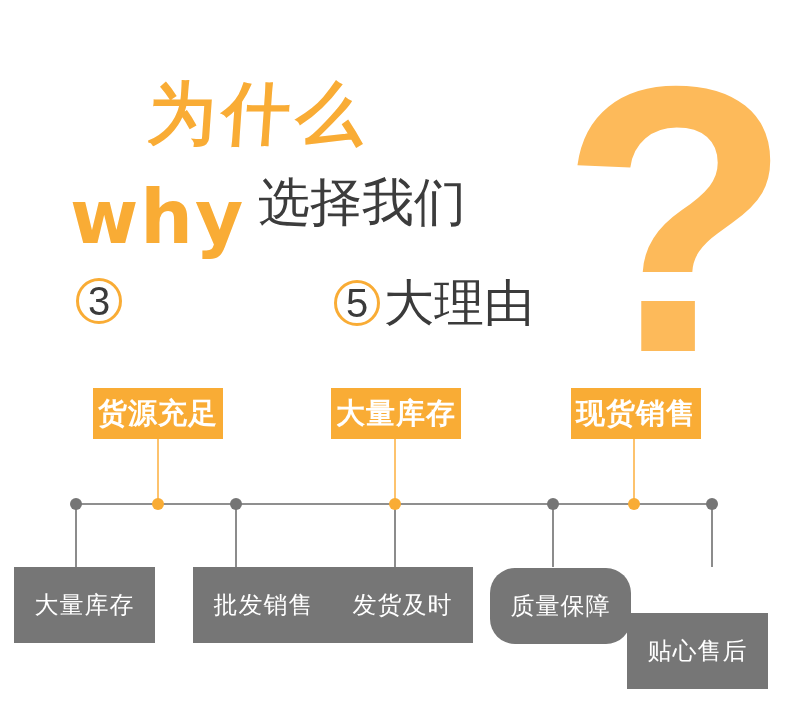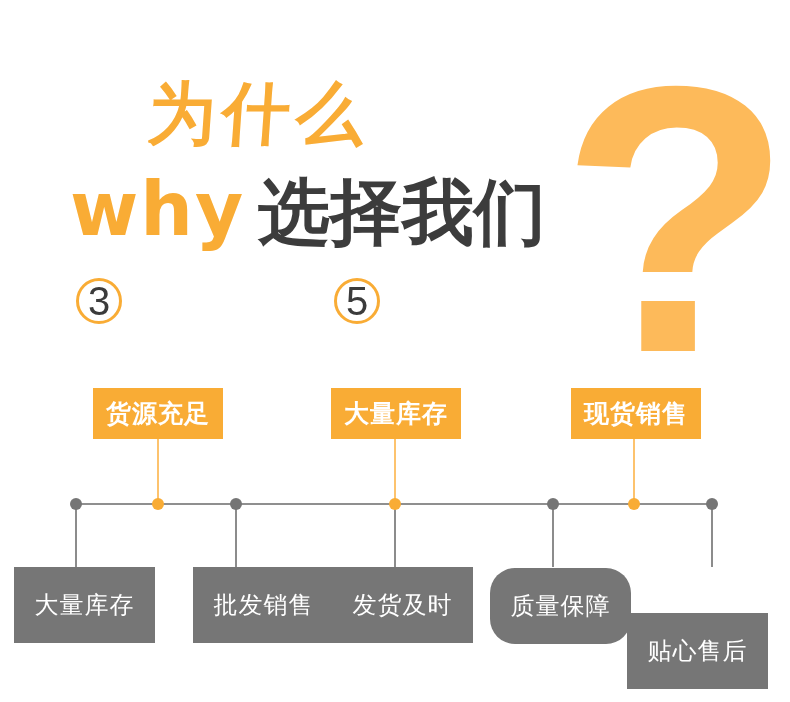--- a/index.html
+++ b/index.html
@@ -1,32 +1,32 @@
 <!DOCTYPE html>
 <html><head>
 <meta charset="utf-8">
 <style>
   html, body { margin:0; padding:0; background:#ffffff; }
   body { width:790px; height:702px; position:relative; overflow:hidden;
          font-family:"DejaVu Sans", "Liberation Sans", sans-serif; }
   .abs { position:absolute; }
   .title1 { left:148px; top:80px; font-size:68px; font-weight:900; color:#F9AC35;
             letter-spacing:6px; line-height:1; transform:skewX(-4deg); }
-  .why { left:70px; top:172px; font-size:74px; font-weight:900; color:#F9AC35;
+  .why { left:70px; top:180px; font-size:74px; font-weight:900; color:#F9AC35;
          line-height:1; letter-spacing:2px; }
-  .choose { left:258px; top:176px; font-size:72px; font-weight:700; color:#3C3C3C;
+  .choose { left:258px; top:176px; font-size:52px; font-weight:400; color:#3C3C3C;
             line-height:1; letter-spacing:0px; }
   .sub { top:278px; font-size:50px; color:#3B3B3B; line-height:1; display:flex; align-items:center; }
   .circ { width:46px; height:46px; border:3px solid #F9AC35; border-radius:50%;
           display:inline-flex; align-items:center; justify-content:center;
           font-size:40px; color:#3B3B3B; box-sizing:border-box; margin-right:4px;
           font-family:"Liberation Sans", sans-serif; }
   .qmark { left:560px; top:30px; font-size:380px; font-weight:700; color:#FDBA5A;
            line-height:1; font-family:"Liberation Sans", sans-serif; }
-  .top-box { background:#F9AC35; color:#fff; font-size:25px; font-weight:700;
+  .top-box { background:#F9AC35; color:#fff; font-size:29px; font-weight:700;
              height:51px; width:130px; display:flex; align-items:center; justify-content:center;
              top:388px; letter-spacing:1px; }
   .vline-o { width:2px; background:#FDC36E; }
   .vline-g { width:2px; background:#8C8C8C; }
   .hline { left:76px; top:503px; width:637px; height:2px; background:#8F8F8F; }
   .dot { width:12px; height:12px; border-radius:50%; top:498px; }
   .dot.g { background:#757575; }
   .dot.o { background:#F9AC35; }
   .bot-box { background:#767676; color:#fff; font-size:24px; height:76px; width:141px;
              display:flex; align-items:center; justify-content:center; top:567px; letter-spacing:1px; }
@@ -37,20 +37,21 @@
 <div class="abs title1">为什么</div>
 <div class="abs why">why</div>
 <div class="abs choose">选择我们</div>
 <div class="abs qmark">?</div>
 
 <div class="abs sub" style="left:76px;">
   <span class="circ">3</span>
 </div>
 <div class="abs sub" style="left:334px;">
   <span class="circ">5</span>
+  <span>大理由</span>
 </div>
 
 <div class="abs top-box" style="left:93px;">货源充足</div>
 <div class="abs top-box" style="left:331px;">大量库存</div>
 <div class="abs top-box" style="left:571px;">现货销售</div>
 
 <div class="abs vline-o" style="left:157px; top:439px; height:64px;"></div>
 <div class="abs vline-o" style="left:394px; top:439px; height:64px;"></div>
 <div class="abs vline-o" style="left:633px; top:439px; height:64px;"></div>
 

